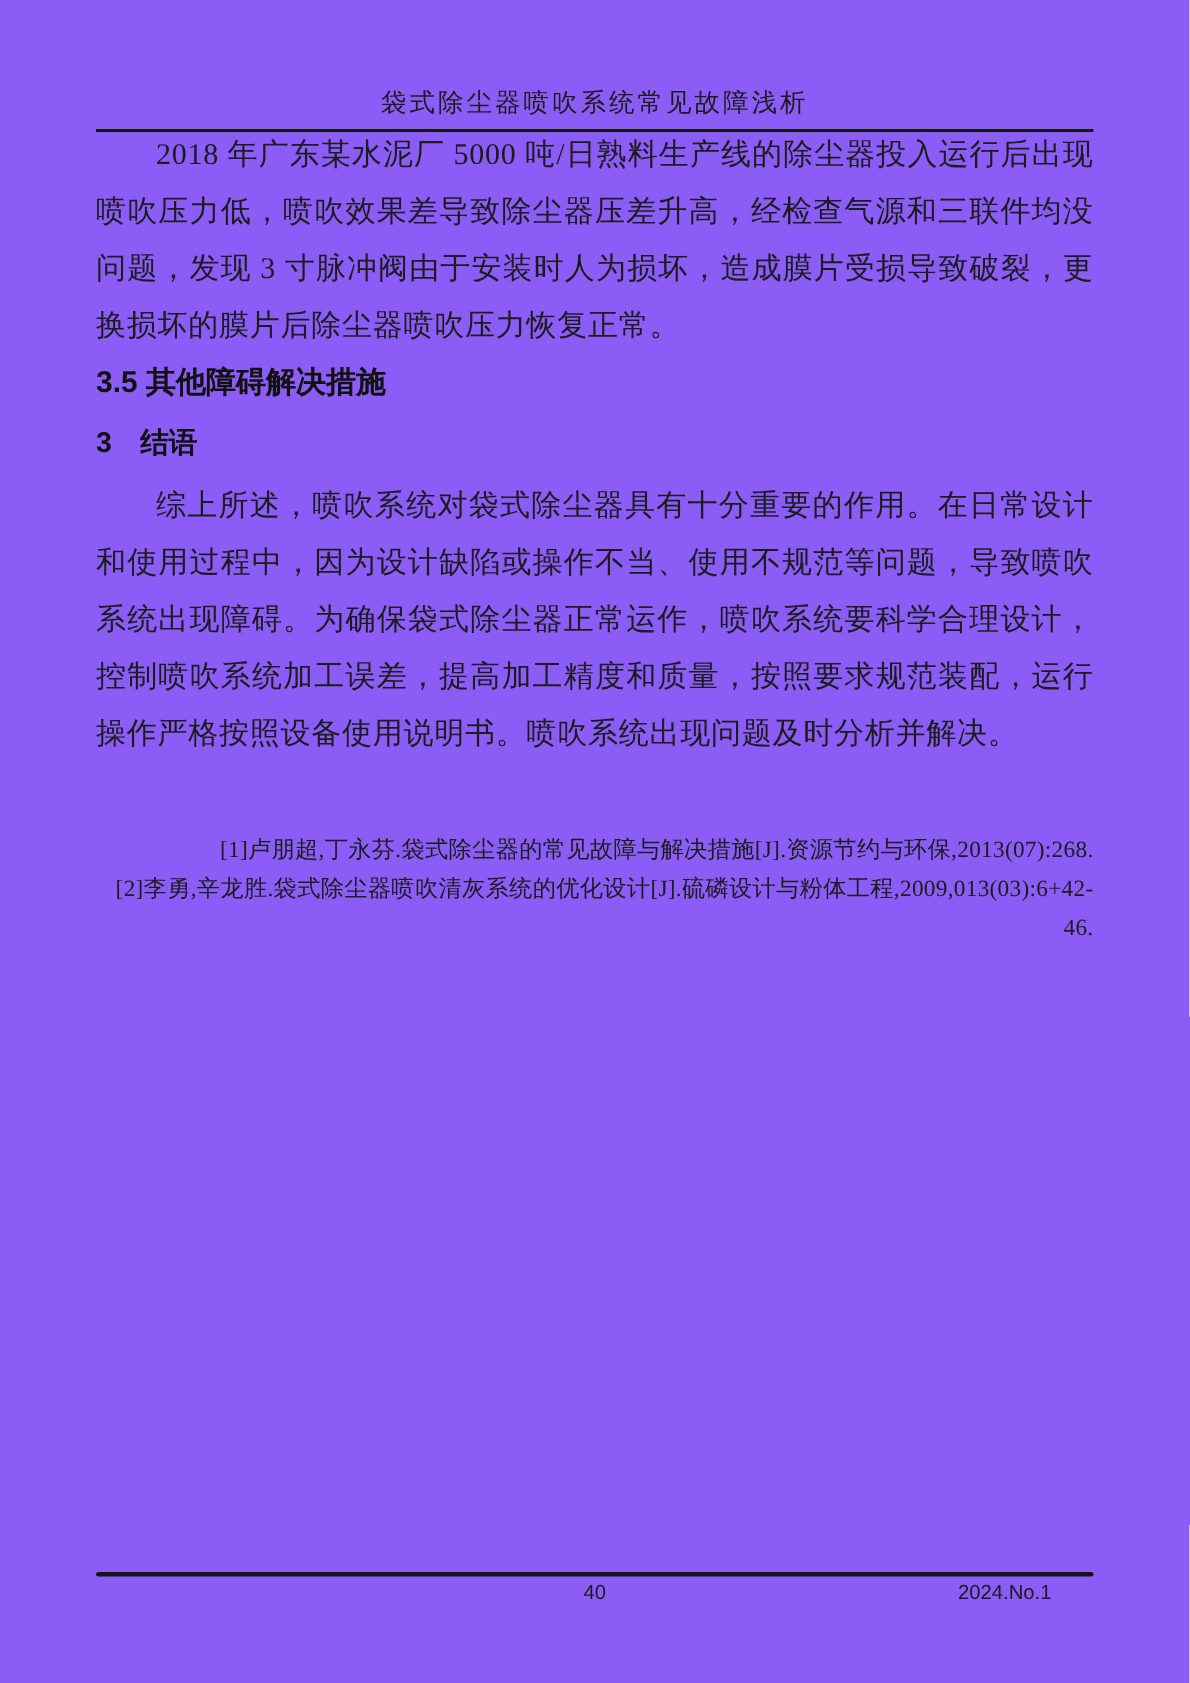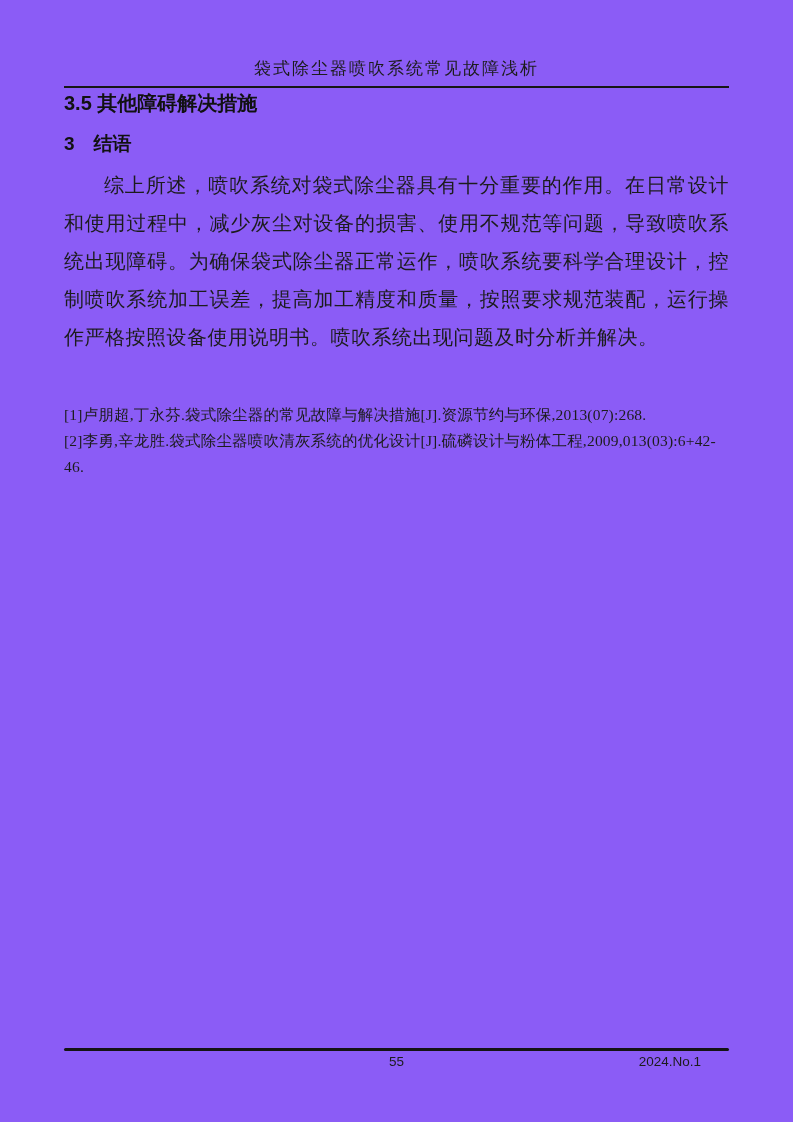--- a/index.html
+++ b/index.html
@@ -75,20 +75,21 @@
     font-weight: bold;
     font-size: 16px;
     line-height: 26px;
     color: #111111;
   }
   .ref-item {
     font-size: 15.5px;
     line-height: 26px;
     letter-spacing: 0.2px;
     color: #1c1c1c;
+    text-align: right;
   }
   
   .footer-line {
     position: absolute;
     top: 1048px;
     left: 64px;
     width: 665px;
     height: 3px;
     background: #141414;
     border-radius: 2px;
@@ -115,27 +116,28 @@
 </head>
 <body>
 
 <div class="page">
 
   <div class="header">
     <div class="header-title">袋式除尘器喷吹系统常见故障浅析</div>
   </div>
 
   <div class="content">
+    <p class="body-para">2018 年广东某水泥厂 5000 吨/日熟料生产线的除尘器投入运行后出现喷吹压力低，喷吹效果差导致除尘器压差升高，经检查气源和三联件均没问题，发现 3 寸脉冲阀由于安装时人为损坏，造成膜片受损导致破裂，更换损坏的膜片后除尘器喷吹压力恢复正常。</p>
     <h2 class="section-heading">3.5 其他障碍解决措施</h2>
     <h1 class="chapter-heading">3　结语</h1>
-    <p class="body-para">综上所述，喷吹系统对袋式除尘器具有十分重要的作用。在日常设计和使用过程中，减少灰尘对设备的损害、使用不规范等问题，导致喷吹系统出现障碍。为确保袋式除尘器正常运作，喷吹系统要科学合理设计，控制喷吹系统加工误差，提高加工精度和质量，按照要求规范装配，运行操作严格按照设备使用说明书。喷吹系统出现问题及时分析并解决。</p>
+    <p class="body-para">综上所述，喷吹系统对袋式除尘器具有十分重要的作用。在日常设计和使用过程中，因为设计缺陷或操作不当、使用不规范等问题，导致喷吹系统出现障碍。为确保袋式除尘器正常运作，喷吹系统要科学合理设计，控制喷吹系统加工误差，提高加工精度和质量，按照要求规范装配，运行操作严格按照设备使用说明书。喷吹系统出现问题及时分析并解决。</p>
 
     <div class="references">
       <div class="ref-item">[1]卢朋超,丁永芬.袋式除尘器的常见故障与解决措施[J].资源节约与环保,2013(07):268.</div>
       <div class="ref-item">[2]李勇,辛龙胜.袋式除尘器喷吹清灰系统的优化设计[J].硫磷设计与粉体工程,2009,013(03):6+42-46.</div>
     </div>
   </div>
 
   <div class="footer-line"></div>
-  <div class="footer-page-num">55</div>
+  <div class="footer-page-num">40</div>
   <div class="footer-issue">2024.No.1</div>
 
 </div>
 
 </body></html>

